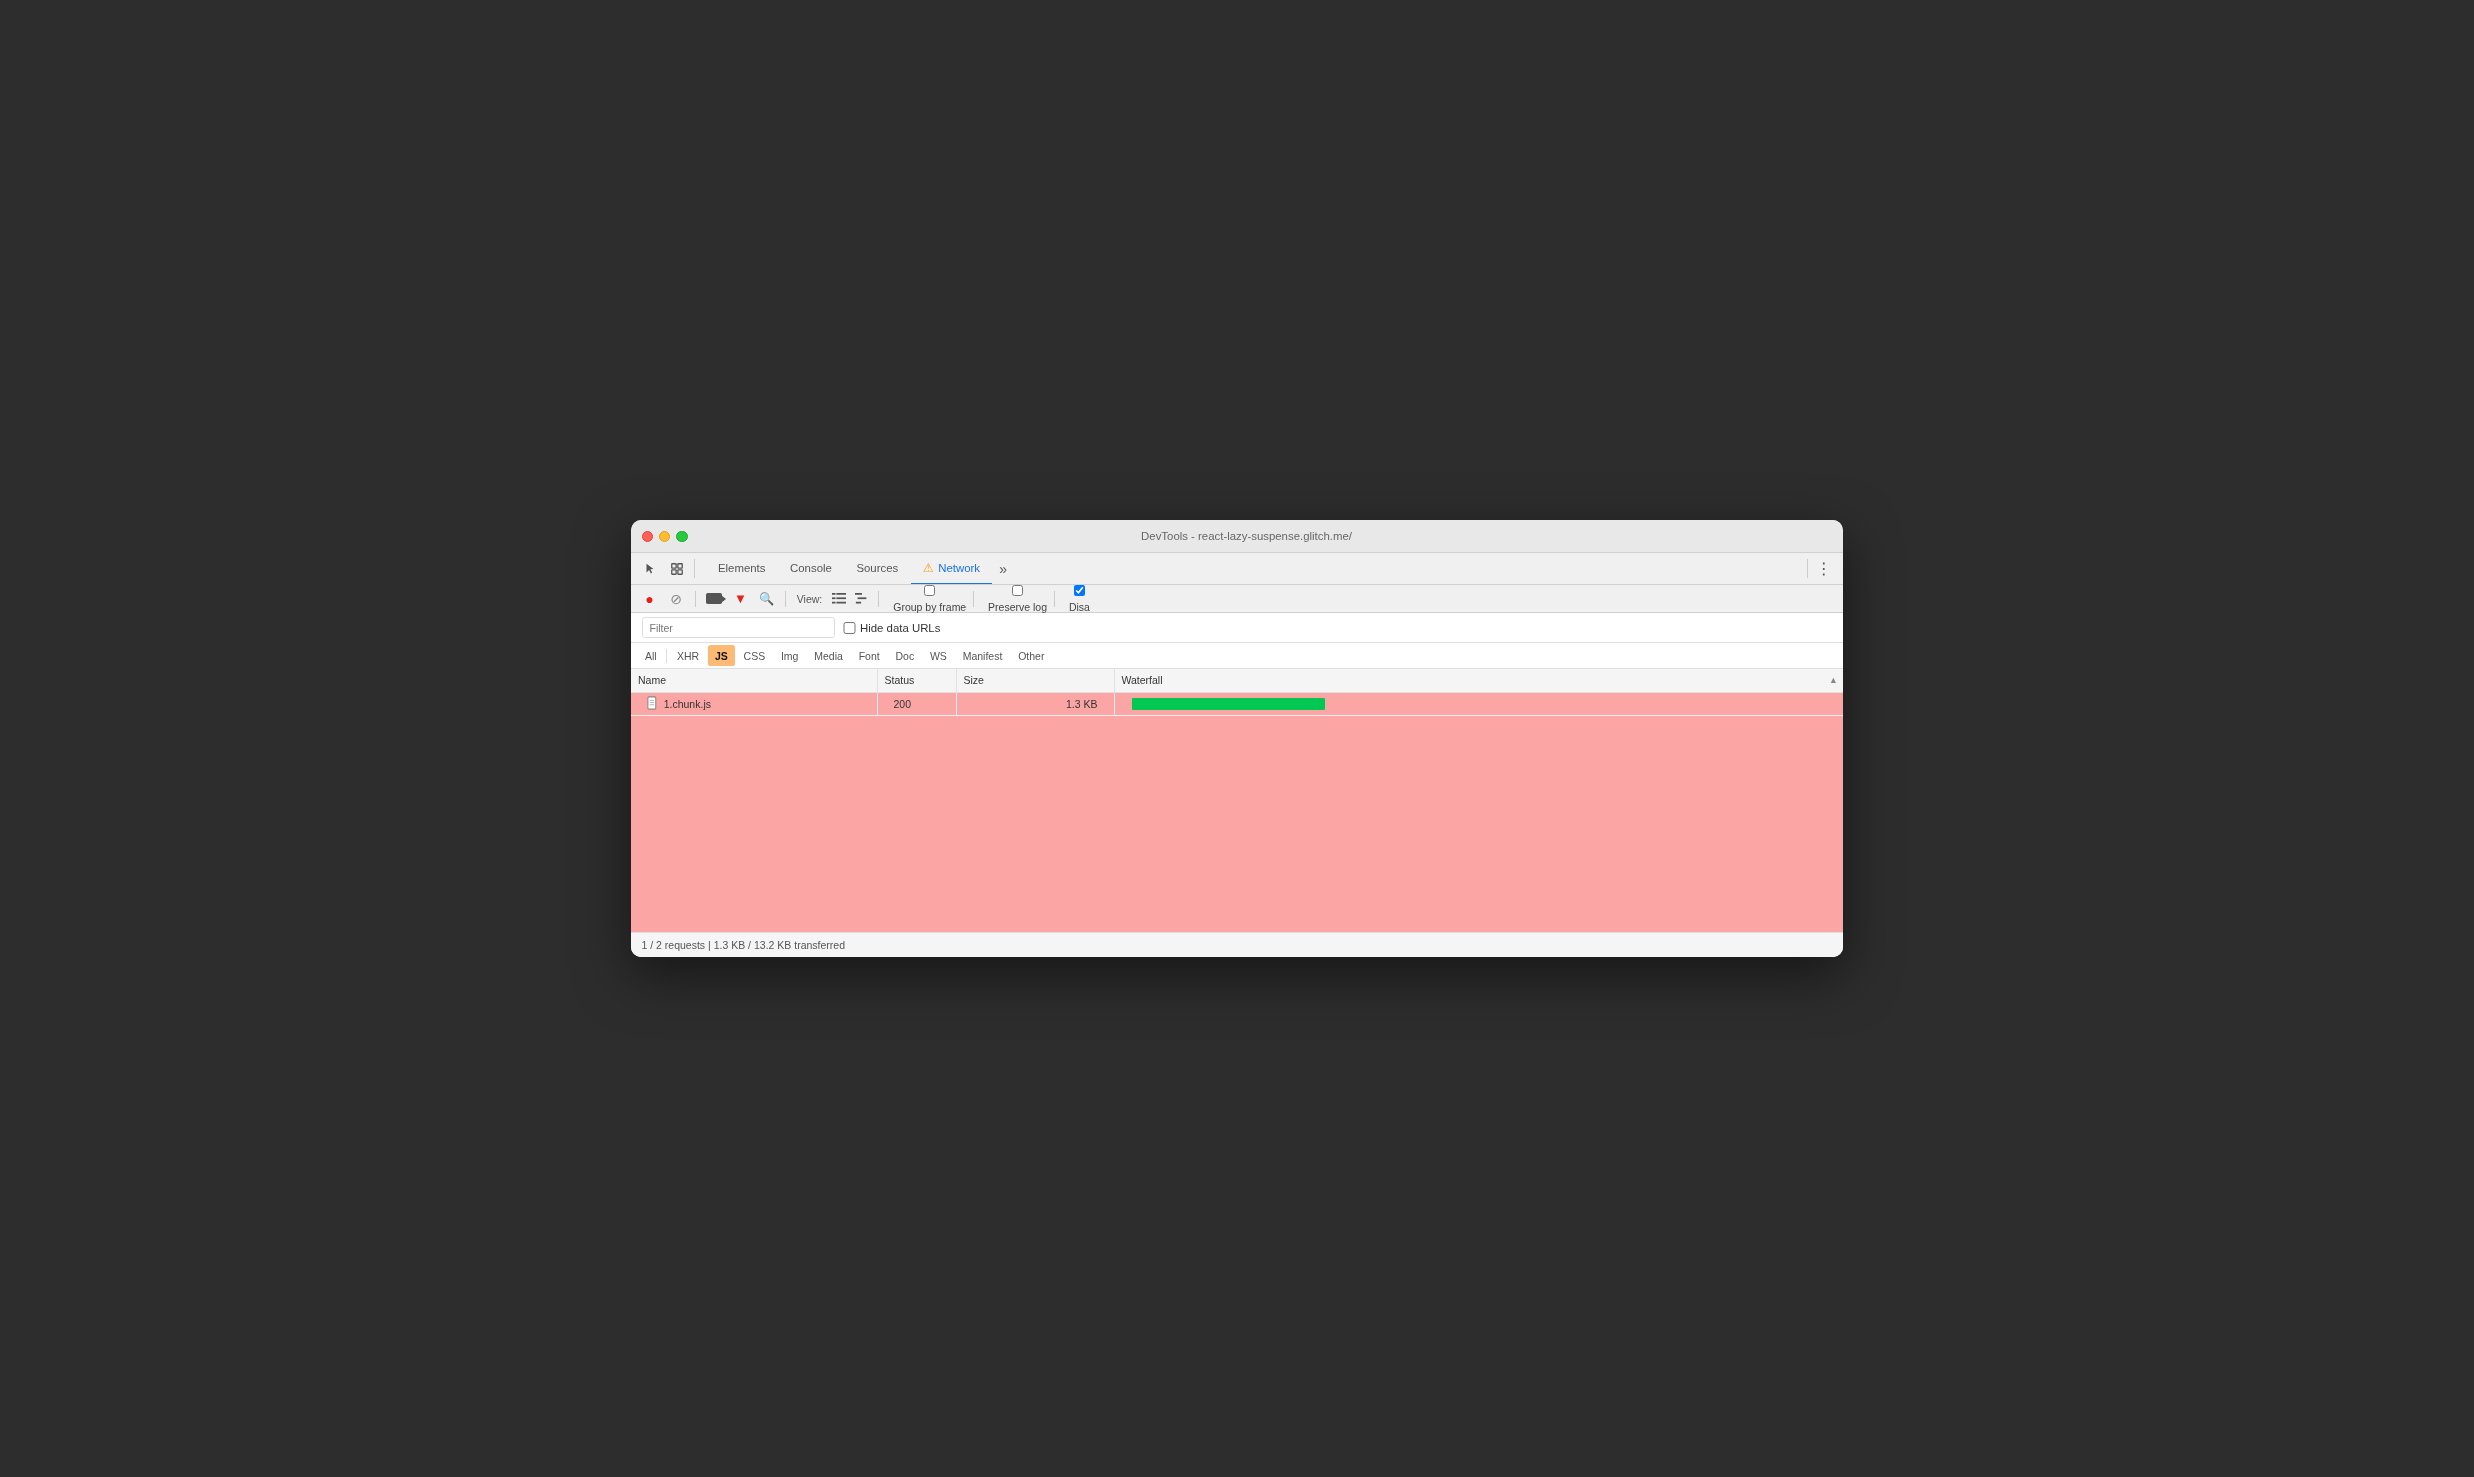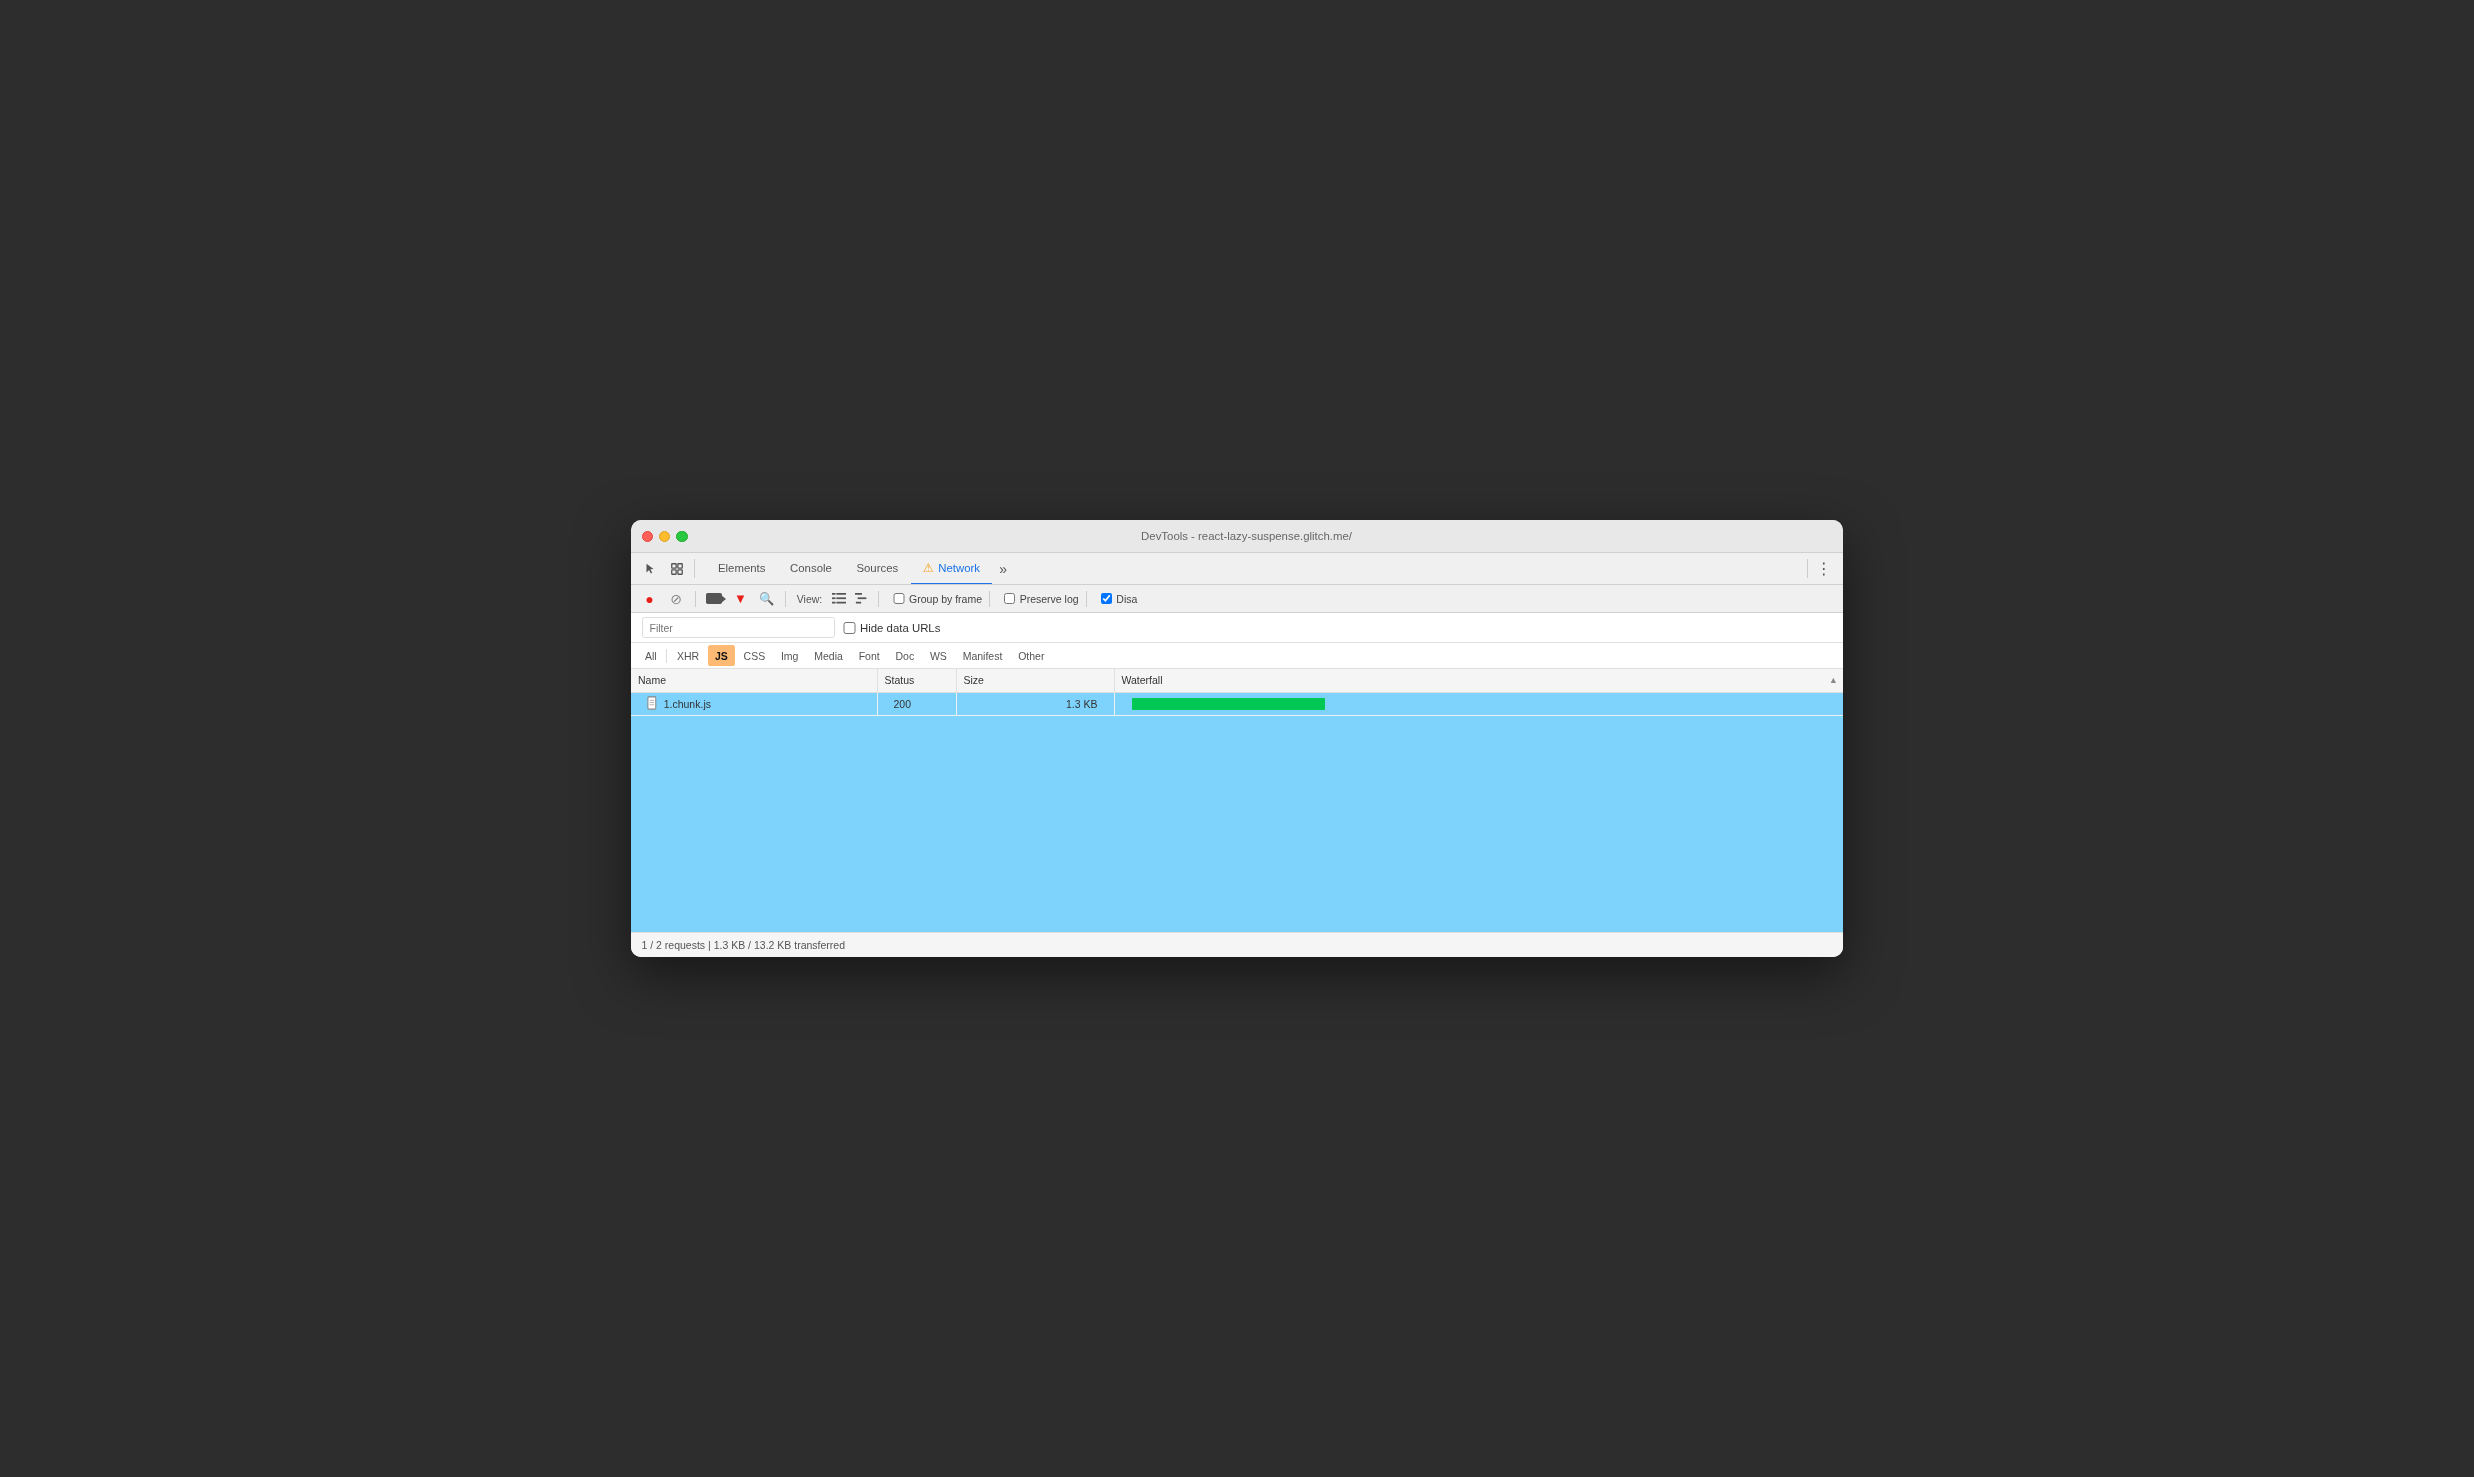--- a/index.html
+++ b/index.html
@@ -178,20 +178,21 @@
       justify-content: center;
       cursor: pointer;
       font-size: 12.3px;
       color: #555;
     }
     .toolbar-checkbox-group {
       display: flex;
       align-items: center;
       gap: 4.4px;
       margin-left: 7px;
+      flex-direction: column;
     }
     .toolbar-checkbox-group label {
       font-size: 10.5px;
       color: #444;
       white-space: nowrap;
     }
     .toolbar-checkbox-group input[type="checkbox"] {
       width: 11.4px;
       height: 11.4px;
       cursor: pointer;
@@ -320,21 +321,21 @@
     }
     .waterfall-bar {
       height: 12.3px;
       background: #00c853;
       border-radius: 0.9px;
     }
     
     .table-container {
       overflow: auto;
       min-height: 263px;
-      background: #7dd3fc;
+      background: #fca5a5;
     }
     
     .status-bar {
       background: #f5f5f5;
       border-top: 0.9px solid #e0e0e0;
       height: 24.6px;
       display: flex;
       align-items: center;
       padding: 0 10.5px;
       font-size: 10.5px;

